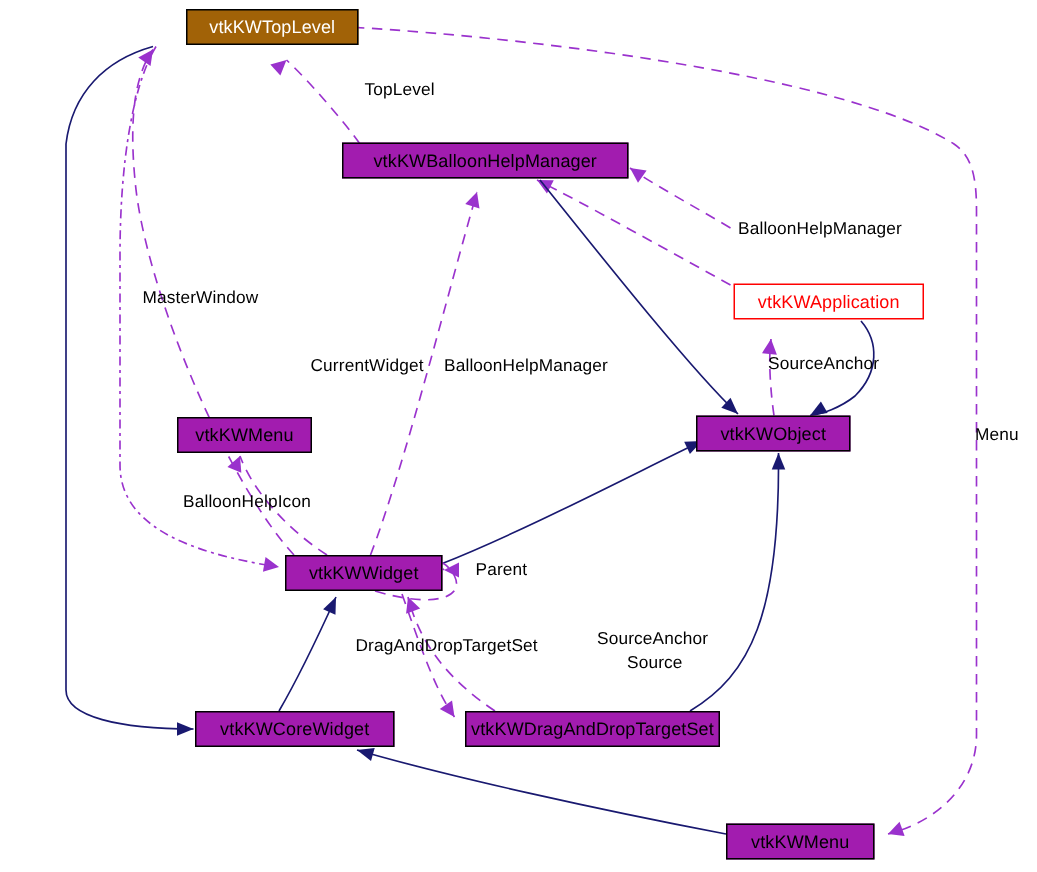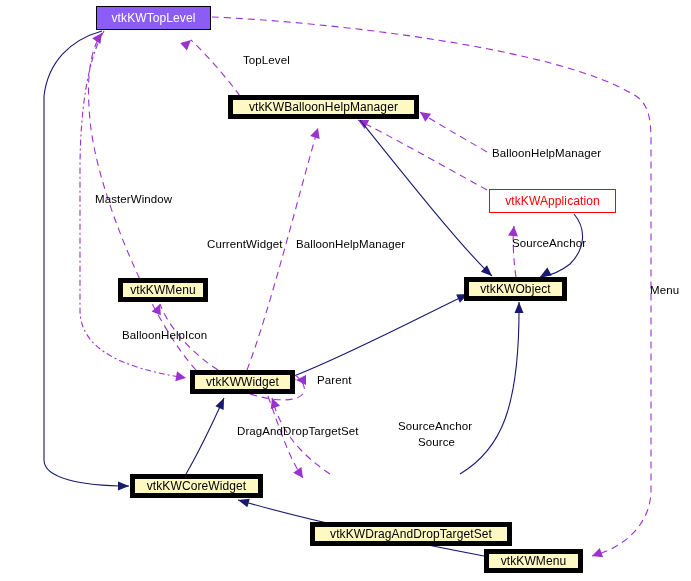--- a/index.html
+++ b/index.html
@@ -27,28 +27,29 @@
   .node-box {
     position: absolute;
     box-sizing: border-box;
     display: flex;
     align-items: center;
     justify-content: center;
     font-size: 12px;
     line-height: 1;
     white-space: nowrap;
     letter-spacing: 0.1px;
-    background: #fef9c3;
-    border: 5px solid #000000;
+    background: #a21caf;
+    border: 1px solid #000000;
     color: #000000;
   }
   .node-box.filled {
-    background: #8b5cf6;
+    background: #a16207;
     border: 1px solid #000000;
     color: #ffffff;
+    margin-left: 28px;
   }
   .node-box.highlight {
     background: #ffffff;
     border: 1px solid #ff0000;
     color: #ff0000;
   }
   .edge-label {
     position: absolute;
     font-size: 11.5px;
     color: #000000;
@@ -154,21 +155,21 @@
       </div>
       <div class="node-box" style="left: 118px; top: 278px; width: 90px; height: 24px;">
         <span>vtkKWMenu</span>
       </div>
       <div class="node-box" style="left: 190px; top: 370px; width: 105px; height: 24px;">
         <span>vtkKWWidget</span>
       </div>
       <div class="node-box" style="left: 130px; top: 474px; width: 133px; height: 24px;">
         <span>vtkKWCoreWidget</span>
       </div>
-      <div class="node-box" style="left: 310px; top: 474px; width: 202px; height: 24px; margin-top: 48px;">
+      <div class="node-box" style="left: 310px; top: 474px; width: 170px; height: 24px;">
         <span>vtkKWDragAndDropTargetSet</span>
       </div>
       <div class="node-box" style="left: 484px; top: 549px; width: 99px; height: 24px;">
         <span>vtkKWMenu</span>
       </div>
     </div>
   <div id="labels-layer">
       <div class="edge-label" style="left: 243px; top: 54px; color: rgb(0, 0, 0);">TopLevel</div>
       <div class="edge-label" style="left: 492px; top: 147px; color: rgb(0, 0, 0);">BalloonHelpManager</div>
       <div class="edge-label" style="left: 79px; top: 193px; color: rgb(0, 0, 0); padding-left: 16px;">MasterWindow</div>

